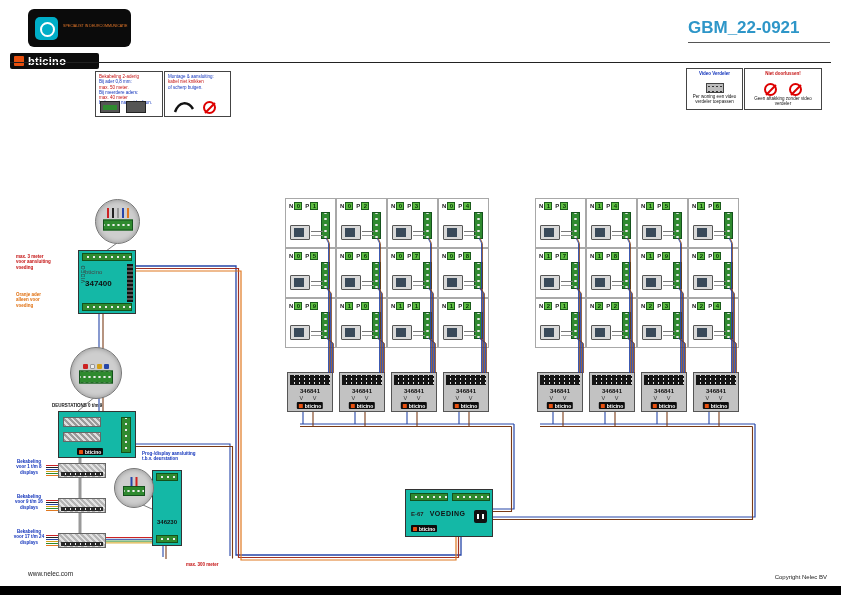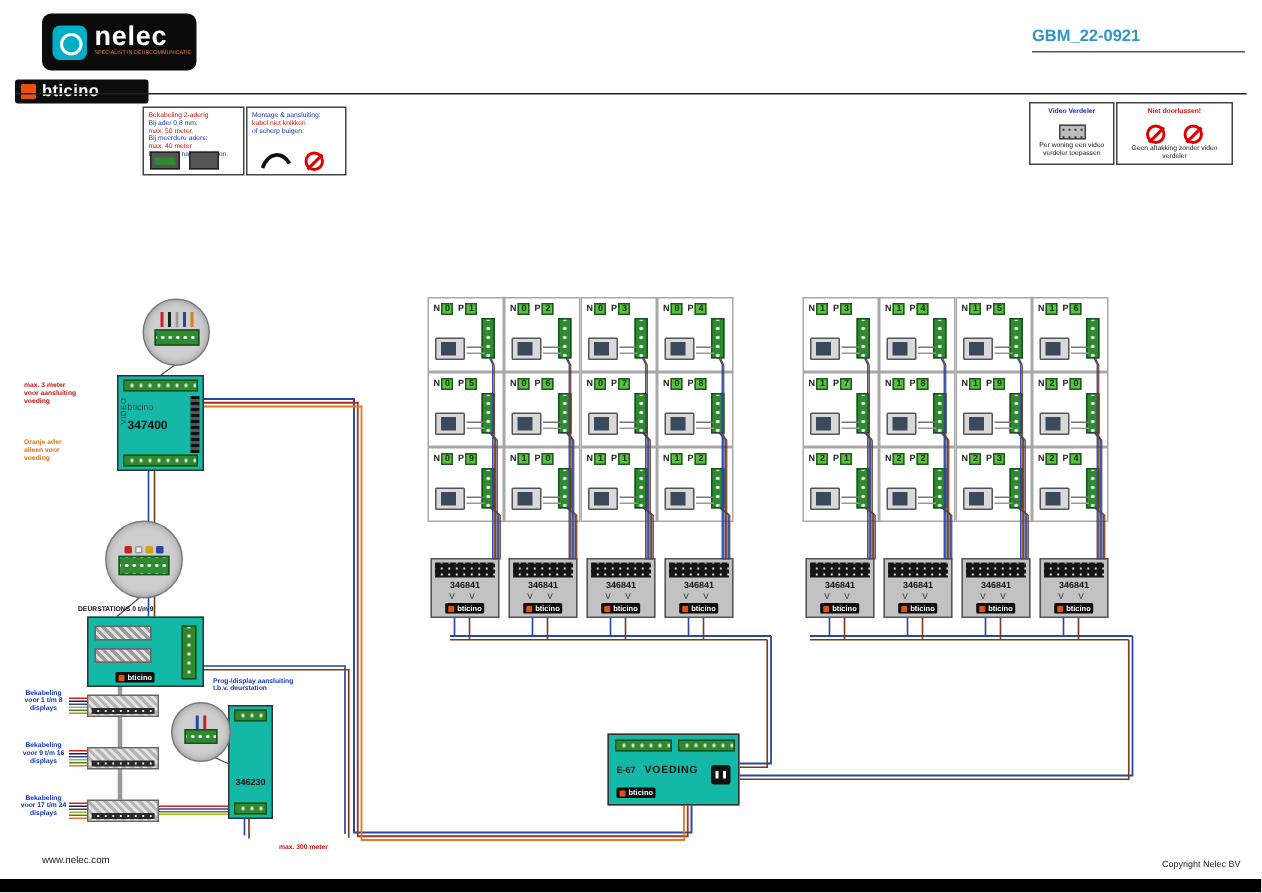--- a/index.html
+++ b/index.html
@@ -14,21 +14,21 @@
   
   .nelec-logo{left:28px;top:9px;width:103px;height:38px;background:#0b0b0b;border-radius:6px;display:flex;align-items:center;gap:5px;padding:0 7px;z-index:5}
   .nelec-icon{width:23px;height:23px;background:#00aec8;border-radius:5px;position:relative;flex:0 0 auto}
   .nelec-icon::after{content:'';position:absolute;left:5px;top:5px;width:11px;height:11px;border:2px solid #fff;border-radius:50%}
   .nelec-txt{display:flex;flex-direction:column}
   .nelec-word{color:#fff;font-size:18px;font-weight:bold;line-height:18px;letter-spacing:.5px}
   .nelec-tag{color:#e8792a;font-size:9px;transform:scale(.4);transform-origin:0 0;width:250%;white-space:nowrap;line-height:9px}
   .bt-bar{left:10px;top:53px;width:89px;height:16px;background:#0d0d0d;border-radius:2px;display:flex;align-items:center;gap:4px;padding:0 4px;z-index:5}
   .bt-sq{width:10px;height:10px;background:#e8500f;border-radius:1px}
   .bt-word{color:#fff;font-size:11px;font-weight:bold;letter-spacing:.3px}
-  .doc-number{left:688px;top:18px;width:142px;font-size:11px;font-weight:bold;color:#2e96c8;border-bottom:1px solid #555;padding-bottom:4px;z-index:5}
+  .doc-number{left:688px;top:18px;width:142px;font-size:17px;font-weight:bold;color:#2e96c8;border-bottom:1px solid #555;padding-bottom:4px;z-index:5}
   .header-rule{left:10px;top:62px;width:821px;height:1px;background:#222;z-index:5}
   
   .t4{font-size:9px;line-height:1.15;transform:scale(.5);transform-origin:0 0;width:200%}
   .tb-c{text-align:center}
   .t-red{color:#c41111}
   .t-blue{color:#1133bb}
   .t-orange{color:#e07010}
   .bold{font-weight:bold}
   
   .nbox{border:1px solid #444;background:#fff;z-index:4;overflow:hidden}
@@ -160,21 +160,20 @@
       <polyline points="46,545.5 58,545.5" fill="none" stroke="#e07820" stroke-width="1"></polyline>
       <polyline points="106,537.5 152,537.5" fill="none" stroke="#c22" stroke-width="1"></polyline>
       <polyline points="106,539.3 152,539.3" fill="none" stroke="#2646a8" stroke-width="1"></polyline>
       <polyline points="106,541.1 152,541.1" fill="none" stroke="#2e8b2e" stroke-width="1"></polyline>
       <polyline points="106,542.9 152,542.9" fill="none" stroke="#d4a017" stroke-width="1"></polyline>
     </svg>
 
   <div class="abs nelec-logo">
     <span class="nelec-icon"></span>
     <span class="nelec-txt">
-      <span class="nelec-word">nelec</span>
       <span class="nelec-tag">SPECIALIST IN DEURCOMMUNICATIE</span>
     </span>
   </div>
   <div class="abs bt-bar">
     <span class="bt-sq"></span>
     <span class="bt-word">bticino</span>
   </div>
   <div class="abs doc-number">GBM_22-0921</div>
   <div class="abs header-rule"></div>
 

